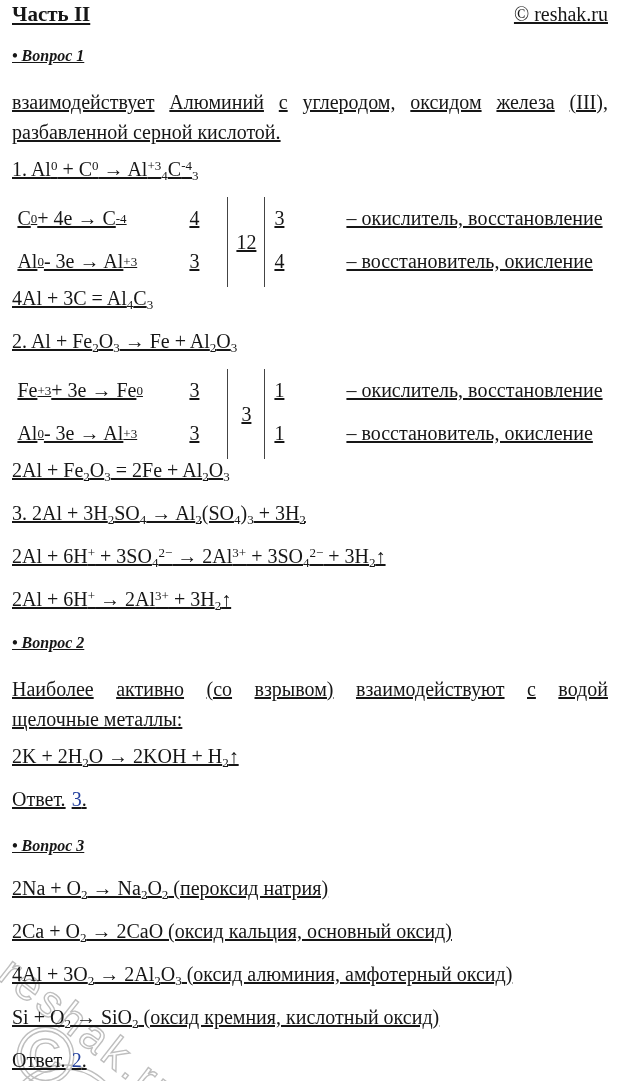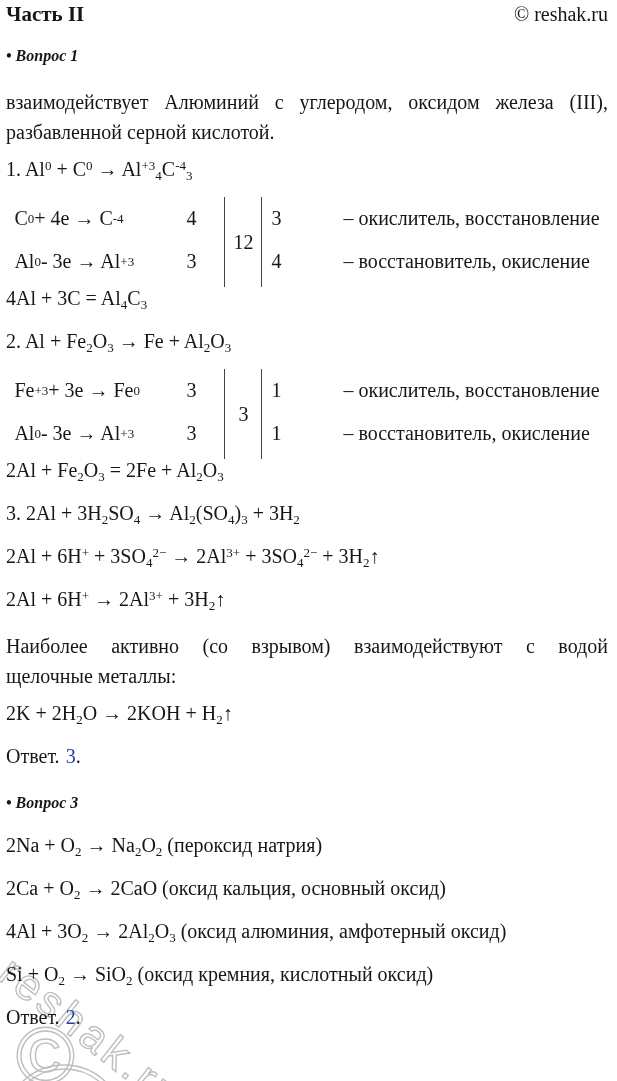--- a/index.html
+++ b/index.html
@@ -8,21 +8,21 @@
     background:#ffffff;
     font-family:"Liberation Serif", serif;
     color:#161616;
     overflow:hidden;
     position:relative;
   }
   .watermark {
     position:absolute; left:0; top:0; z-index:0;
     pointer-events:none;
   }
-  .content { position:relative; z-index:1; padding:3px 9px 0 6px; }
+  .content { position:relative; z-index:1; padding:3px 9px 0 12px;text-decoration:underline; }
 
   .header { display:flex; justify-content:space-between; align-items:flex-start;
             line-height:22px; margin-bottom:19px; }
   .part-title { font-weight:bold; font-size:21px; }
   .copyright { font-size:20px; }
 
   .q-title { font-weight:bold; font-style:italic; font-size:16px;
              line-height:23px; margin-bottom:20px; margin-top:3px; }
 
   .para { font-size:20px; line-height:30px; margin-bottom:11px; }
@@ -131,20 +131,21 @@
       <div>– восстановитель, окисление</div>
     </div>
   </div>
 
   <div class="line">2Al + Fe<sub>2</sub>O<sub>3</sub> = 2Fe + Al<sub>2</sub>O<sub>3</sub></div>
 
   <div class="line">3. 2Al + 3H<sub>2</sub>SO<sub>4</sub> → Al<sub>2</sub>(SO<sub>4</sub>)<sub>3</sub> + 3H<sub>2</sub></div>
   <div class="line">2Al + 6H<sup>+</sup> + 3SO<sub>4</sub><sup>2−</sup> → 2Al<sup>3+</sup> + 3SO<sub>4</sub><sup>2−</sup> + 3H<sub>2</sub>↑</div>
   <div class="line">2Al + 6H<sup>+</sup> → 2Al<sup>3+</sup> + 3H<sub>2</sub>↑</div>
 
+  <div class="q-title">• Вопрос 2</div>
 
   <div class="para">
     <div class="jline">
         <span>Наиболее</span>
         <span>активно</span>
         <span>(со</span>
         <span>взрывом)</span>
         <span>взаимодействуют</span>
         <span>с</span>
         <span>водой</span>

